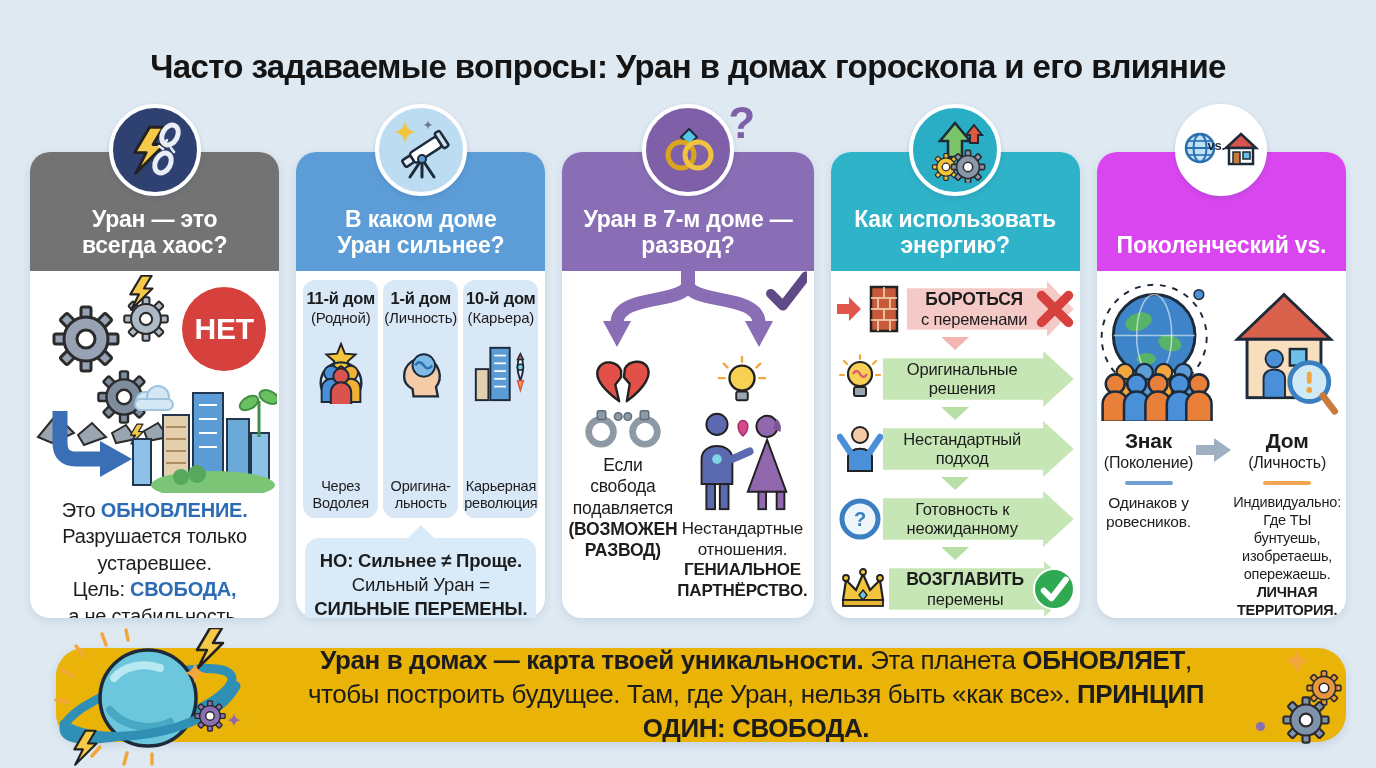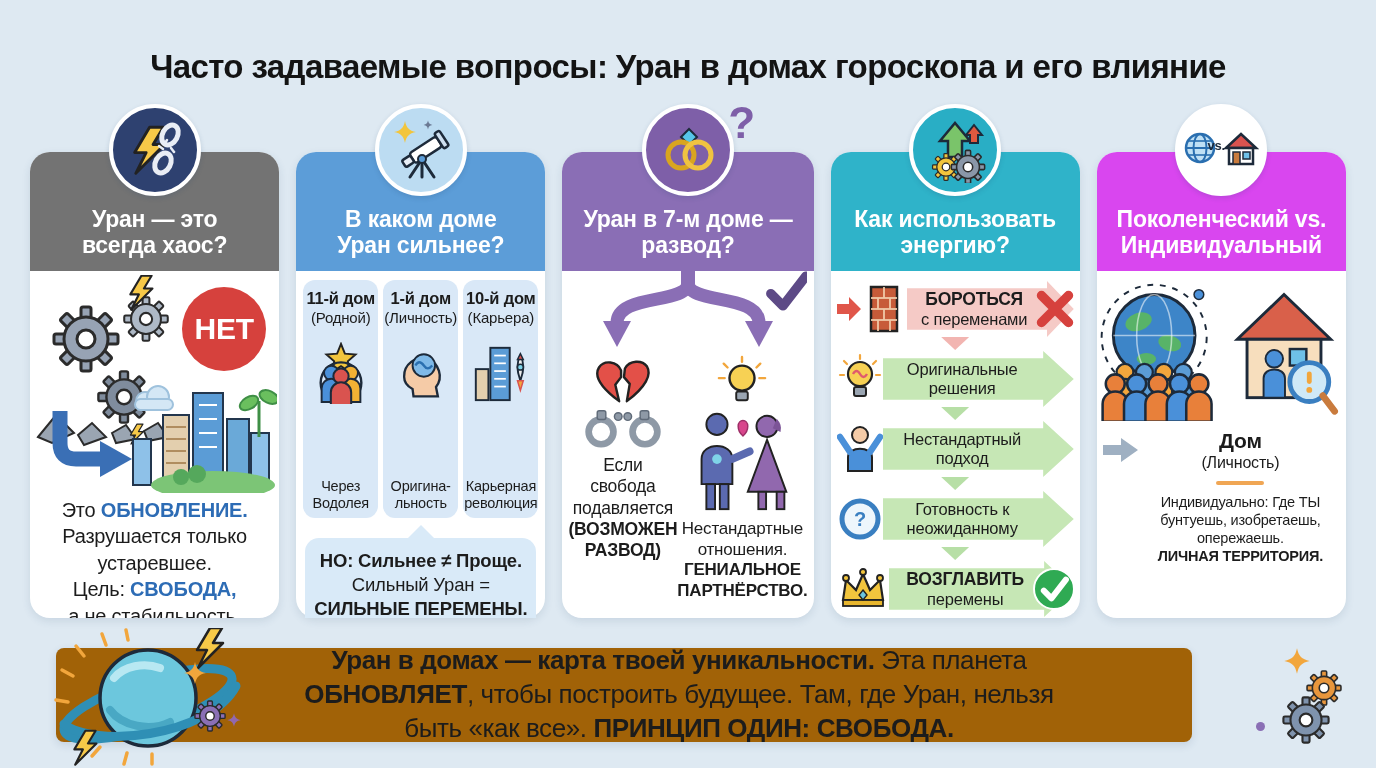--- a/index.html
+++ b/index.html
@@ -77,22 +77,22 @@
   .c5-head{font-weight:700;font-size:21px;}
   .c5-sub{font-size:16px;margin-top:1px;}
   .c5-arrowbox{flex:0 0 38px;display:flex;justify-content:center;padding-top:8px;}
   .c5-underline{width:48px;height:3.5px;border-radius:2px;margin:9px auto 8px auto;}
   .ul-blue{background:#6d9fd4;}
   .ul-orange{background:#f0a654;}
   .c5-desc{font-size:15.5px;line-height:1.25;}
   .c5-desc-r{font-size:14.5px;line-height:1.25;}
   .c5-bold{font-weight:700;}
   
-  .banner{position:absolute;left:56px;top:648px;width:1136px;height:94px;background:#a16207;
-          border-radius:8px;box-shadow:0 3px 8px rgba(40,70,110,.14);}
+  .banner{position:absolute;left:56px;top:648px;width:1290px;height:94px;background:#eab308;
+          border-radius:28px;box-shadow:0 3px 8px rgba(40,70,110,.14);}
   .banner-text{position:absolute;left:235px;right:125px;top:0;bottom:0;display:flex;align-items:center;
           justify-content:center;text-align:center;font-size:26px;line-height:1.3;letter-spacing:-0.4px;}
   .bb{font-weight:700;}
   .planet{position:absolute;left:48px;top:628px;z-index:4;}
   .decor{position:absolute;z-index:5;}
   .pdot{width:9px;height:9px;border-radius:50%;background:#8a6fb5;}
 </style>
 </head>
 <body>
 
@@ -513,21 +513,20 @@
           <line x1="5" y1="33" x2="29" y2="33" stroke="#2a6fb0" stroke-width="1.6"></line>
           <polygon points="43,26 58,12 73,26" fill="#d9534f" stroke="#1d2a3a" stroke-width="2.5"></polygon>
           <rect x="46" y="26" width="24" height="16" fill="#ffffff" stroke="#1d2a3a" stroke-width="2.5"></rect>
           <rect x="50" y="30" width="7" height="12" fill="#c97b3d" stroke="#1d2a3a" stroke-width="1.5"></rect>
           <rect x="60" y="30" width="7" height="7" fill="#6ec0e8" stroke="#1d2a3a" stroke-width="1.5"></rect>
         </svg>
         <span style="position:absolute;left:28px;top:30px;font-size:13px;font-weight:700;color:#1d2a3a;">vs.</span>
       </div>
       <header class="hdr bg5">
         <div>Поколенческий vs.</div>
-        <div>Индивидуальный</div>
       </header>
       <div class="body">
         <div class="c5-illos">
           <div>
             <svg width="126" height="142" viewBox="0 0 128 146">
               <circle cx="58" cy="60" r="54" fill="none" stroke="#1d2a3a" stroke-width="2" stroke-dasharray="6 7"></circle>
               <circle cx="104" cy="16" r="5" fill="#4a90d9" stroke="#1d2a3a" stroke-width="1.5"></circle>
               <circle cx="58" cy="58" r="42" fill="#3d85c8" stroke="#1d2a3a" stroke-width="3"></circle>
               <ellipse cx="42" cy="44" rx="14" ry="9" fill="#58b368" transform="rotate(-20 42 44)"></ellipse>
               <ellipse cx="74" cy="66" rx="12" ry="8" fill="#58b368" transform="rotate(15 74 66)"></ellipse>
@@ -553,20 +552,26 @@
               <circle cx="46" cy="82" r="9" fill="#4a90d9" stroke="#1d2a3a" stroke-width="2"></circle>
               <path d="M35,122 V102 C35,90 57,90 57,102 V122 Z" fill="#4a90d9" stroke="#1d2a3a" stroke-width="2"></path>
               <circle cx="82" cy="106" r="20" fill="#cfe9f7" stroke="#3a7fc1" stroke-width="5"></circle>
               <rect x="79.5" y="95" width="5" height="13" rx="2.5" fill="#f2a63c"></rect>
               <circle cx="82" cy="114" r="3" fill="#f2a63c"></circle>
               <line x1="96" y1="120" x2="108" y2="136" stroke="#c97b3d" stroke-width="7" stroke-linecap="round"></line>
             </svg>
           </div>
         </div>
         <div class="c5-cols">
+          <div class="c5-col">
+            <div class="c5-head">Знак</div>
+            <div class="c5-sub">(Поколение)</div>
+            <div class="c5-underline ul-blue"></div>
+            <div class="c5-desc">Одинаков у ровесников.</div>
+          </div>
           <div class="c5-arrowbox">
             <svg width="36" height="26" viewBox="0 0 36 26">
                 <polygon points="0,8 18,8 18,1 35,13 18,25 18,18 0,18" fill="#9fb0c2"></polygon>
               </svg>
           </div>
           <div class="c5-col">
             <div class="c5-head">Дом</div>
             <div class="c5-sub">(Личность)</div>
             <div class="c5-underline ul-orange"></div>
             <div class="c5-desc-r">

